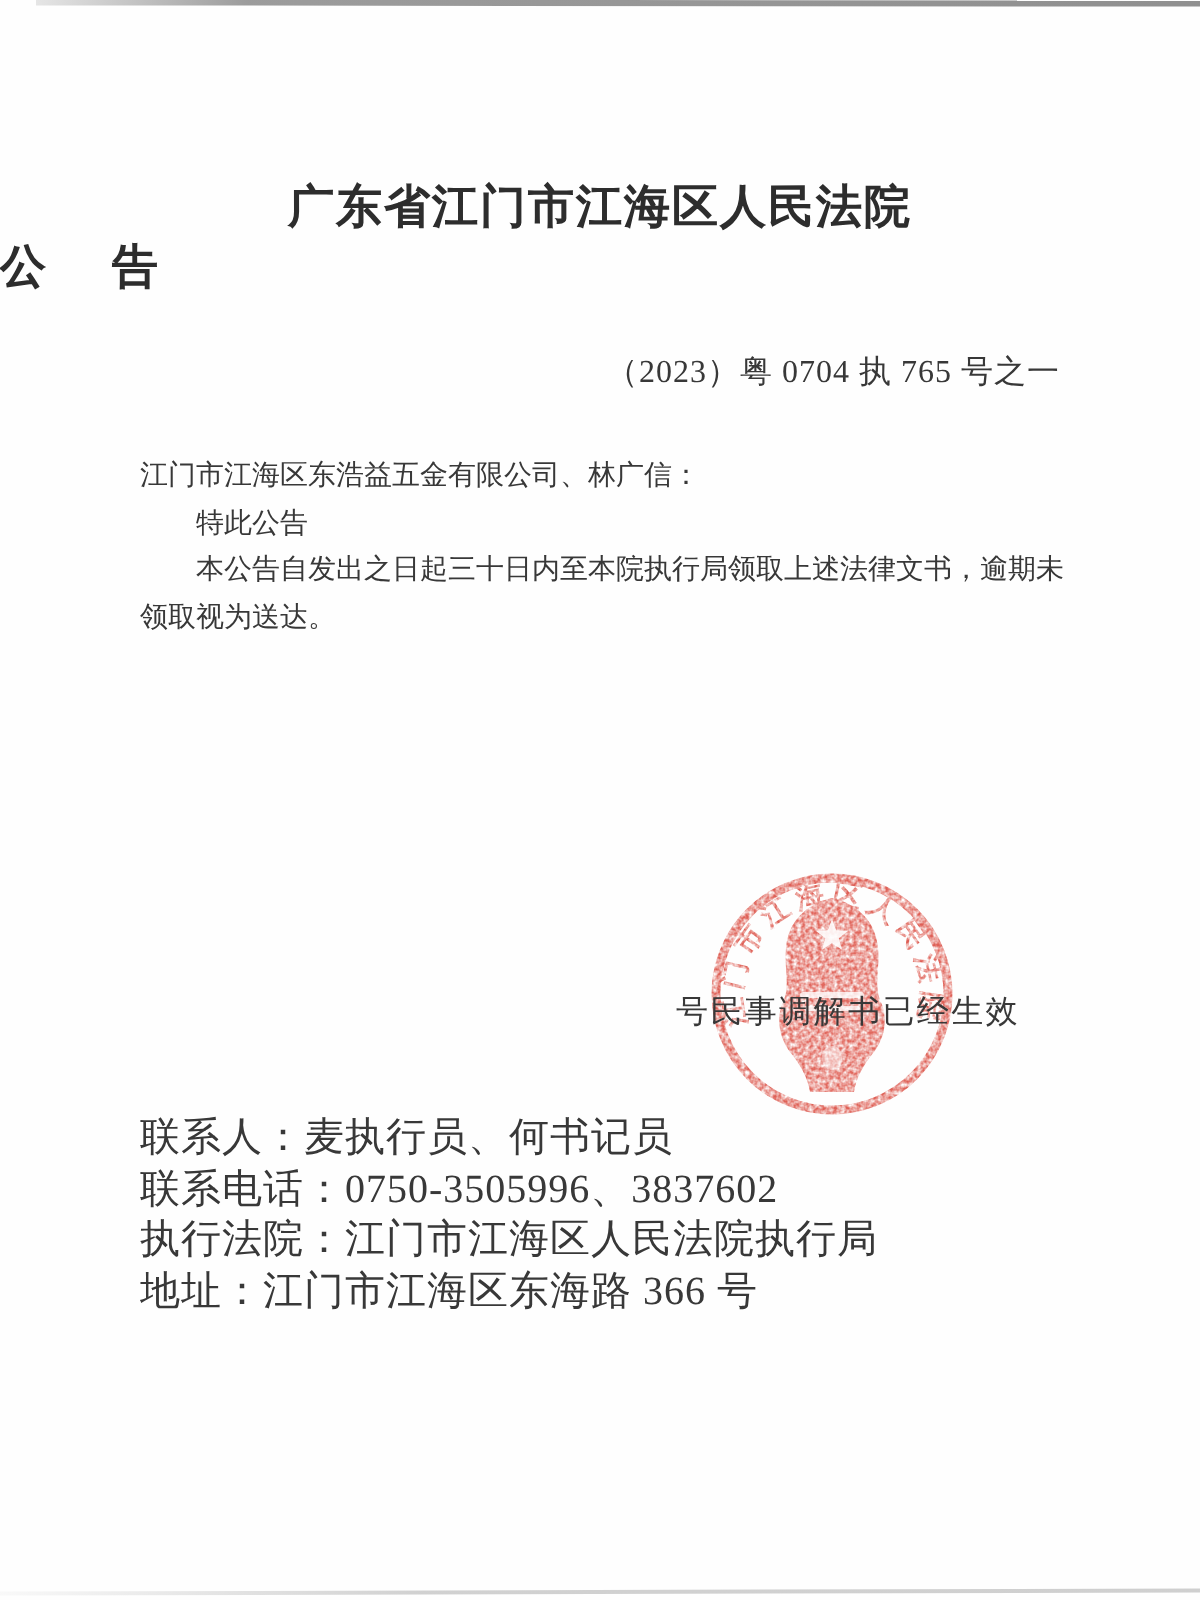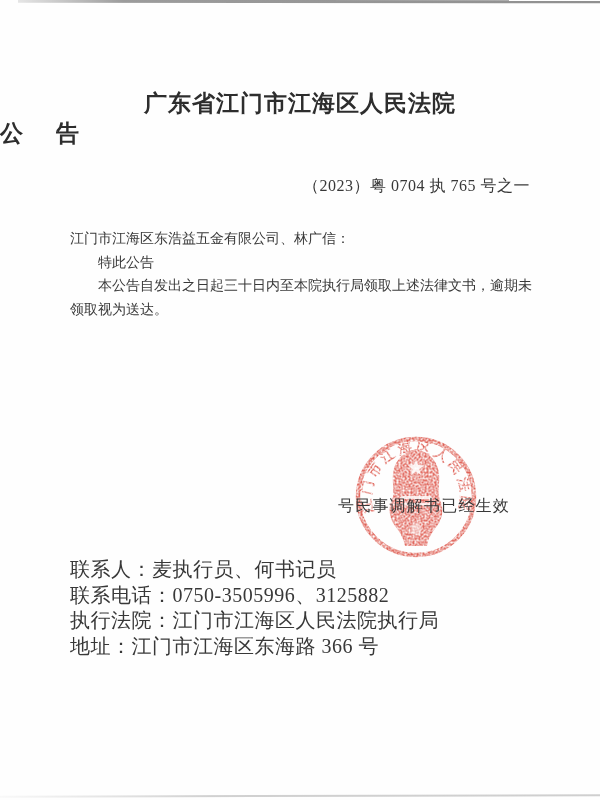--- a/index.html
+++ b/index.html
@@ -149,20 +149,20 @@
           <rect x="59" y="74" width="32" height="3" rx="1.5" fill="#ffffff" fill-opacity="0.8"></rect>
           <rect x="61" y="81" width="28" height="2.5" rx="1.2" fill="#ffffff" fill-opacity="0.75"></rect>
           <rect x="70" y="101" width="10" height="12" rx="5" fill="#ffffff" fill-opacity="0.45"></rect>
         </g>
       </g>
     </svg>
   </div>
 
   <div class="contact-block">
     <p>联系人：麦执行员、何书记员</p>
-    <p>联系电话：0750-3505996、3125882</p>
+    <p>联系电话：0750-3505996、3837602</p>
     <p>执行法院：江门市江海区人民法院执行局</p>
     <p>地址：江门市江海区东海路 366 号</p>
   </div>
 
   <div class="scan-line-bottom"></div>
 
 </div>
 
 </body></html>

